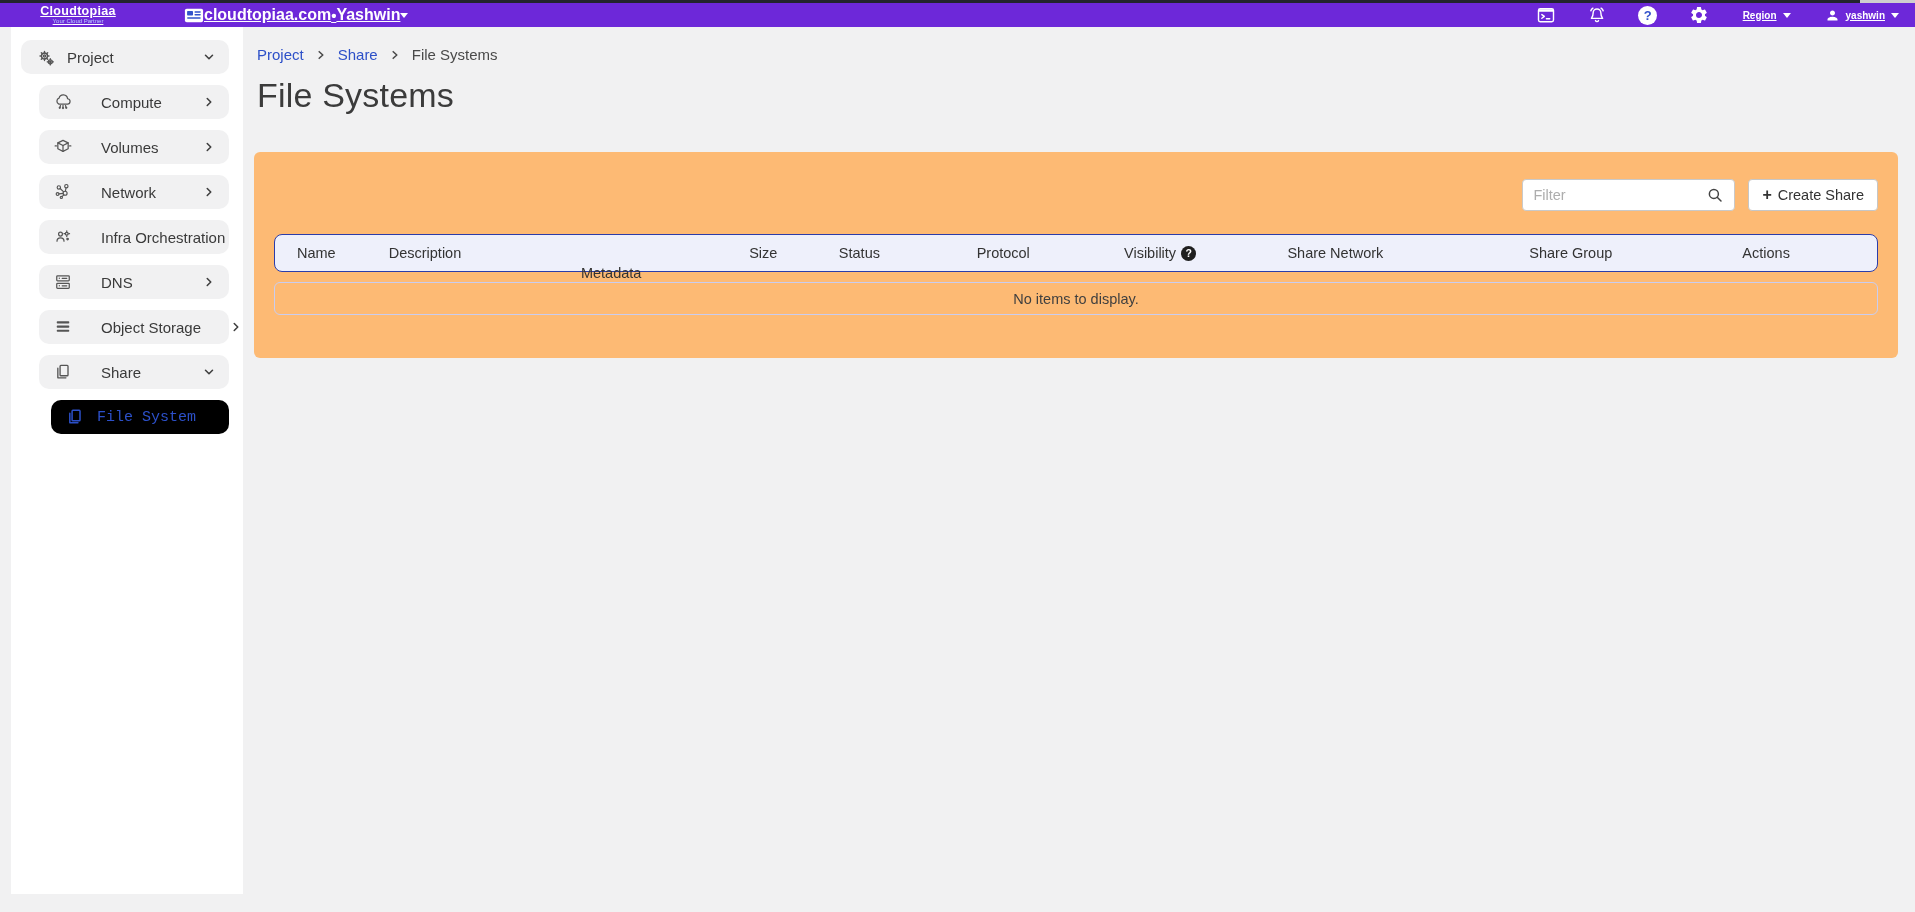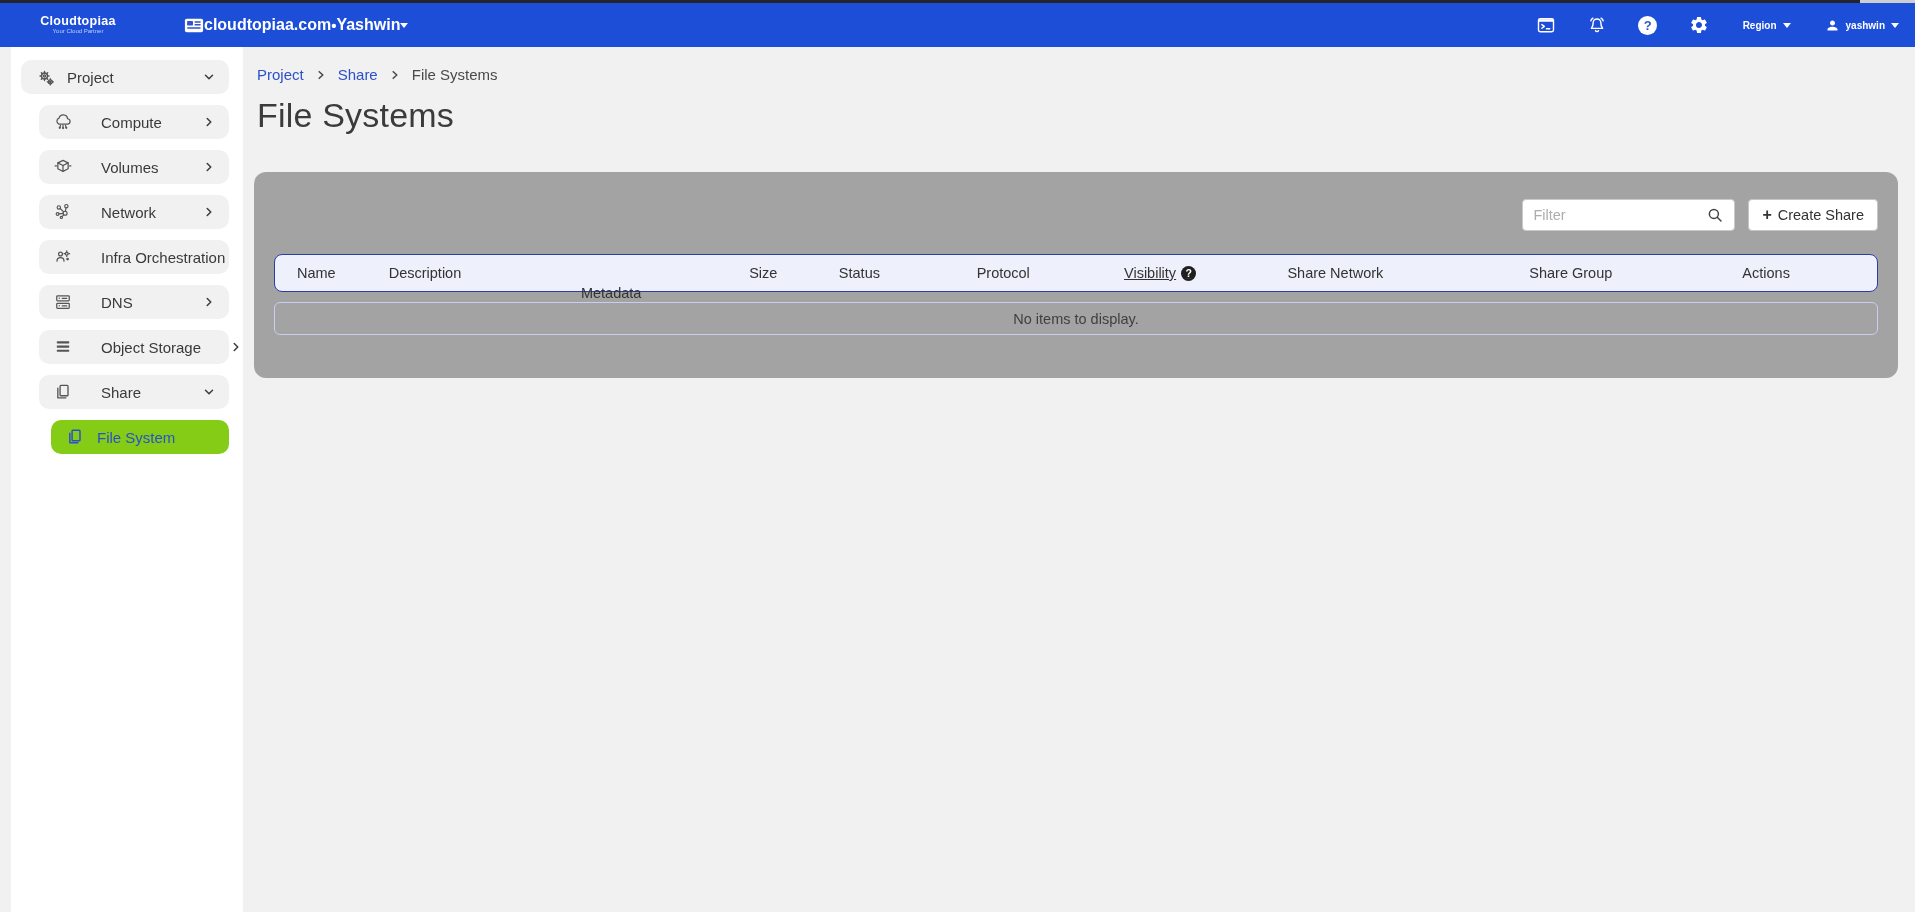--- a/index.html
+++ b/index.html
@@ -3,21 +3,21 @@
 <meta charset="utf-8">
 <style>
   * { margin:0; padding:0; box-sizing:border-box; }
   html,body { width:1915px; height:912px; overflow:hidden; background:#f1f1f2;
               font-family:"Liberation Sans","DejaVu Sans",sans-serif; }
 
   
   .top-edge { height:3px; width:100%; background:linear-gradient(to right,#23242e 0,#23242e 1860px,#cfcfcf 1860px,#cfcfcf 100%); }
 
   
-  .navbar { height:44px; background:#1d4ed8; display:flex; align-items:center; color:#fff; }
+  .navbar { height:24px; background:#6d28d9; display:flex; align-items:center; color:#fff;text-decoration:underline; }
   .logo-wrap { width:128px; margin-left:14px; text-align:center; line-height:1.05; cursor:pointer; }
   .logo-title { font-size:12.5px; font-weight:bold; letter-spacing:.3px; }
   .logo-tag { font-size:6px; color:#bcd0ff; }
   .domain-switcher { display:flex; align-items:center; margin-left:42px; font-size:16px; font-weight:bold; cursor:pointer; }
   .domain-switcher .dot { font-size:15px; }
   .nav-spacer { flex:1; }
   .nav-icons { display:flex; align-items:center; margin-right:16px; }
   .nav-icon-btn { width:20px; height:20px; margin-left:31px; cursor:pointer; display:flex; align-items:center; justify-content:center; }
   .help-circle { width:19px; height:19px; border-radius:50%; background:#fff; color:#3353cb;
                  font-size:13px; font-weight:bold; display:flex; align-items:center; justify-content:center; }
@@ -28,51 +28,51 @@
   .shell { display:flex; height:867px;padding-left:11px; }
   .sidebar { width:232px; background:#fff; height:100%; padding-top:2px; }
   .main { flex:1; background:#f1f1f2; }
 
   
   .side-item { height:34px; margin:11px 14px 0 10px; background:#f1f1f2; border-radius:10px;
                display:flex; align-items:center; padding:0 12px 0 14px; gap:12px;
                font-size:15px; color:#3a3a3a; cursor:pointer; }
   .side-item.lvl1 { margin-left:28px;gap:28px; }
   .side-item.lvl2 { margin-left:40px; }
-  .side-item.selected { background:#84cc16; color:#2c50c9; }
+  .side-item.selected { background:#000000; color:#2c50c9;font-family:Liberation Mono, monospace; }
   .sicon { width:20px; height:20px; flex:0 0 20px; display:flex; align-items:center; justify-content:center; }
   .slabel { flex:1; white-space:nowrap; }
   .schev { width:16px; height:16px; display:flex; align-items:center; justify-content:center; }
 
   
   .breadcrumb { display:flex; align-items:center; gap:11px; margin:19px 0 0 14px; font-size:15px; }
   .crumb-link { color:#2d50c8; cursor:pointer; }
   .crumb-current { color:#4a4a4a; }
   .crumb-sep { display:flex; align-items:center; }
   .page-title { font-size:34px; font-weight:500; color:#3b3b3b; margin:13px 0 0 14px; letter-spacing:.2px; }
 
-  .panel { margin:37px 17px 0 11px; height:206px; background:#a3a3a3; border-radius:12px; padding:0 20px; }
+  .panel { margin:37px 17px 0 11px; height:206px; background:#fdba74; border-radius:6px; padding:0 20px; }
   .toolbar { display:flex; justify-content:flex-end; align-items:center; gap:13px; padding-top:27px; }
   .filter-group { width:213px; height:32px; border:1px solid #c9c9c9; border-radius:4px; background:#fff;
                   display:flex; align-items:center; padding:0 8px 0 10px; }
   .filter-group input { border:none; outline:none; flex:1; font-size:14.5px; color:#333; min-width:0;
                         font-family:"Liberation Sans","DejaVu Sans",sans-serif; }
   .filter-group input::placeholder { color:#adadad; }
   .search-btn { width:22px; height:22px; display:flex; align-items:center; justify-content:center; cursor:pointer; }
   .create-btn { height:32px; border:1px solid #c6c6c6; border-radius:4px; background:#fff; padding:0 13px;
                 display:flex; align-items:center; gap:6px; font-size:14.5px; color:#333; cursor:pointer;
                 font-family:"Liberation Sans","DejaVu Sans",sans-serif; }
   .create-btn .plus { font-weight:bold; font-size:16px; margin-top:-1px; }
 
   .table-head { margin-top:23px; height:38px; background:#eef0fb; border:1.5px solid #2b3daa; border-radius:8px;
                 display:flex; align-items:center; font-size:14.5px; color:#333; }
   .th { padding-left:8px; white-space:nowrap; display:flex; align-items:center; gap:5px; cursor:pointer;text-align:center; }
   .th:first-child { padding-left:22px; }
   .w0{width:6.6%;} .w1{width:12%;} .w2{width:10.5%;margin-top:40px;} .w3{width:5.6%;} .w4{width:8.6%;}
-  .w5{width:9.2%;} .w6{width:10.2%;text-decoration:underline;} .w7{width:15.1%;} .w8{width:13.3%;} .w9{width:8.9%;}
+  .w5{width:9.2%;} .w6{width:10.2%;} .w7{width:15.1%;} .w8{width:13.3%;} .w9{width:8.9%;}
   .qmark { width:15px; height:15px; border-radius:50%; background:#1f1f1f; color:#fff; font-size:10.5px;
            font-weight:bold; display:inline-flex; align-items:center; justify-content:center; cursor:pointer; }
 
   .empty-row { margin-top:10px; height:33px; border:1px solid #c9cdf0; border-radius:6px;
                display:flex; align-items:center; justify-content:center; font-size:14.5px; color:#3f3f3f; }
 </style>
 </head>
 <body>
 
 <div class="top-edge"></div>

